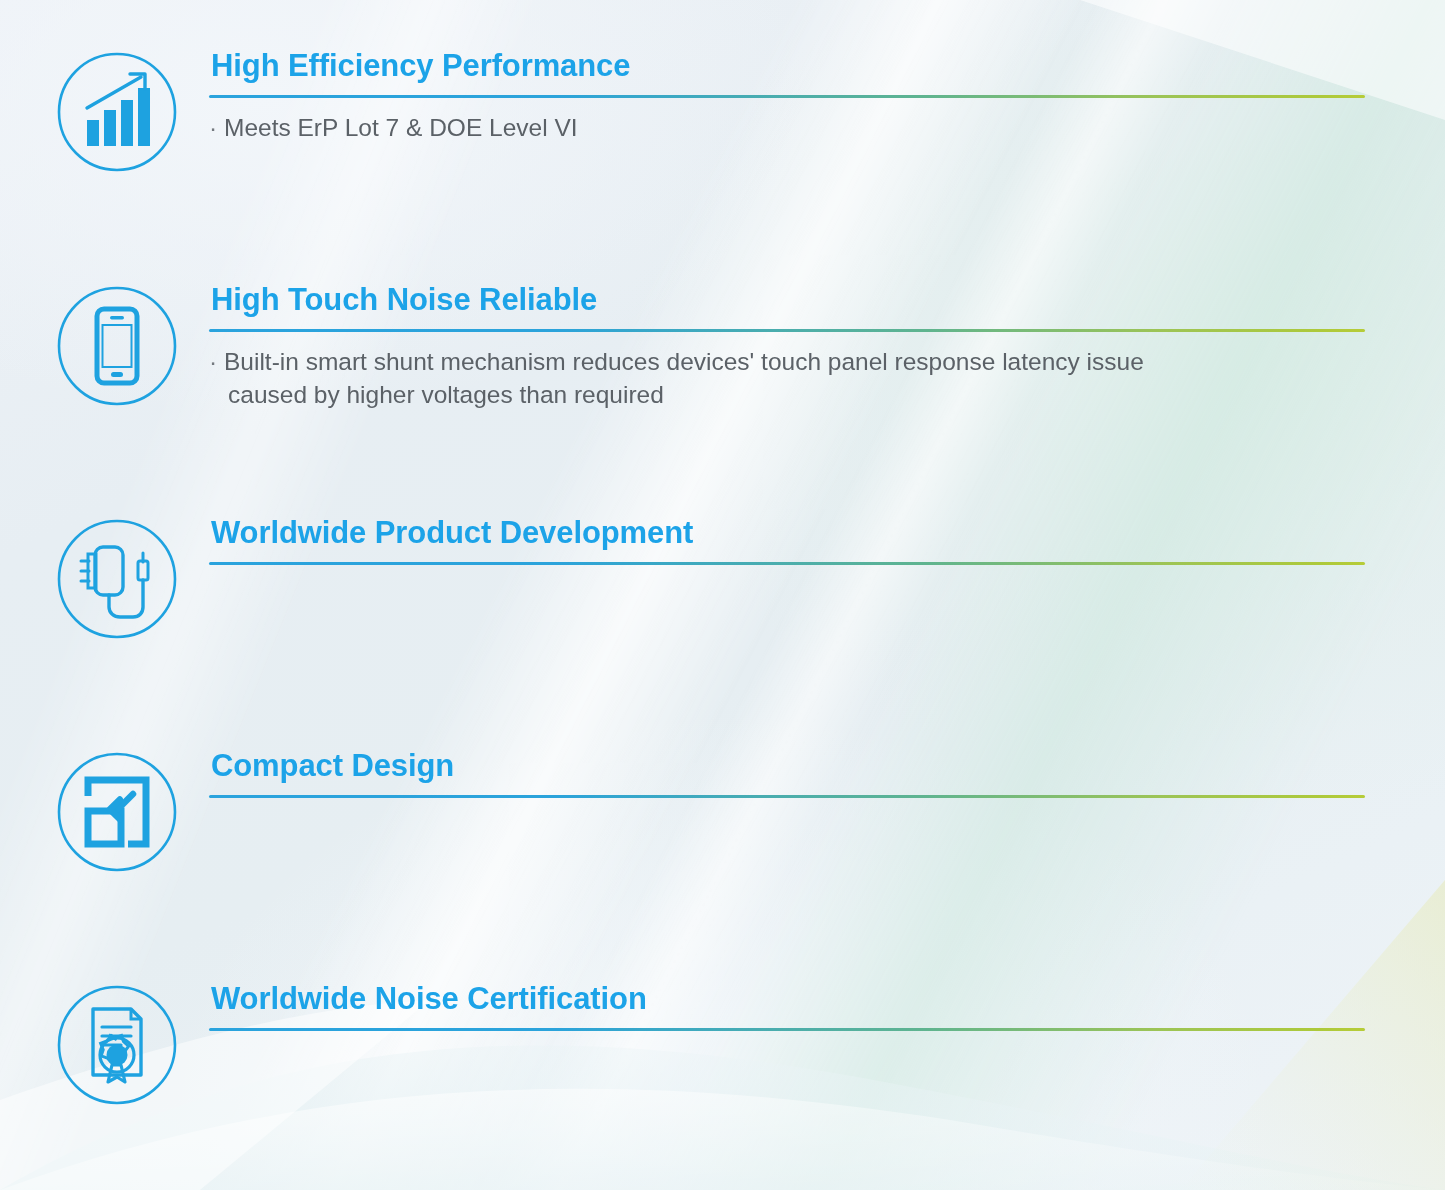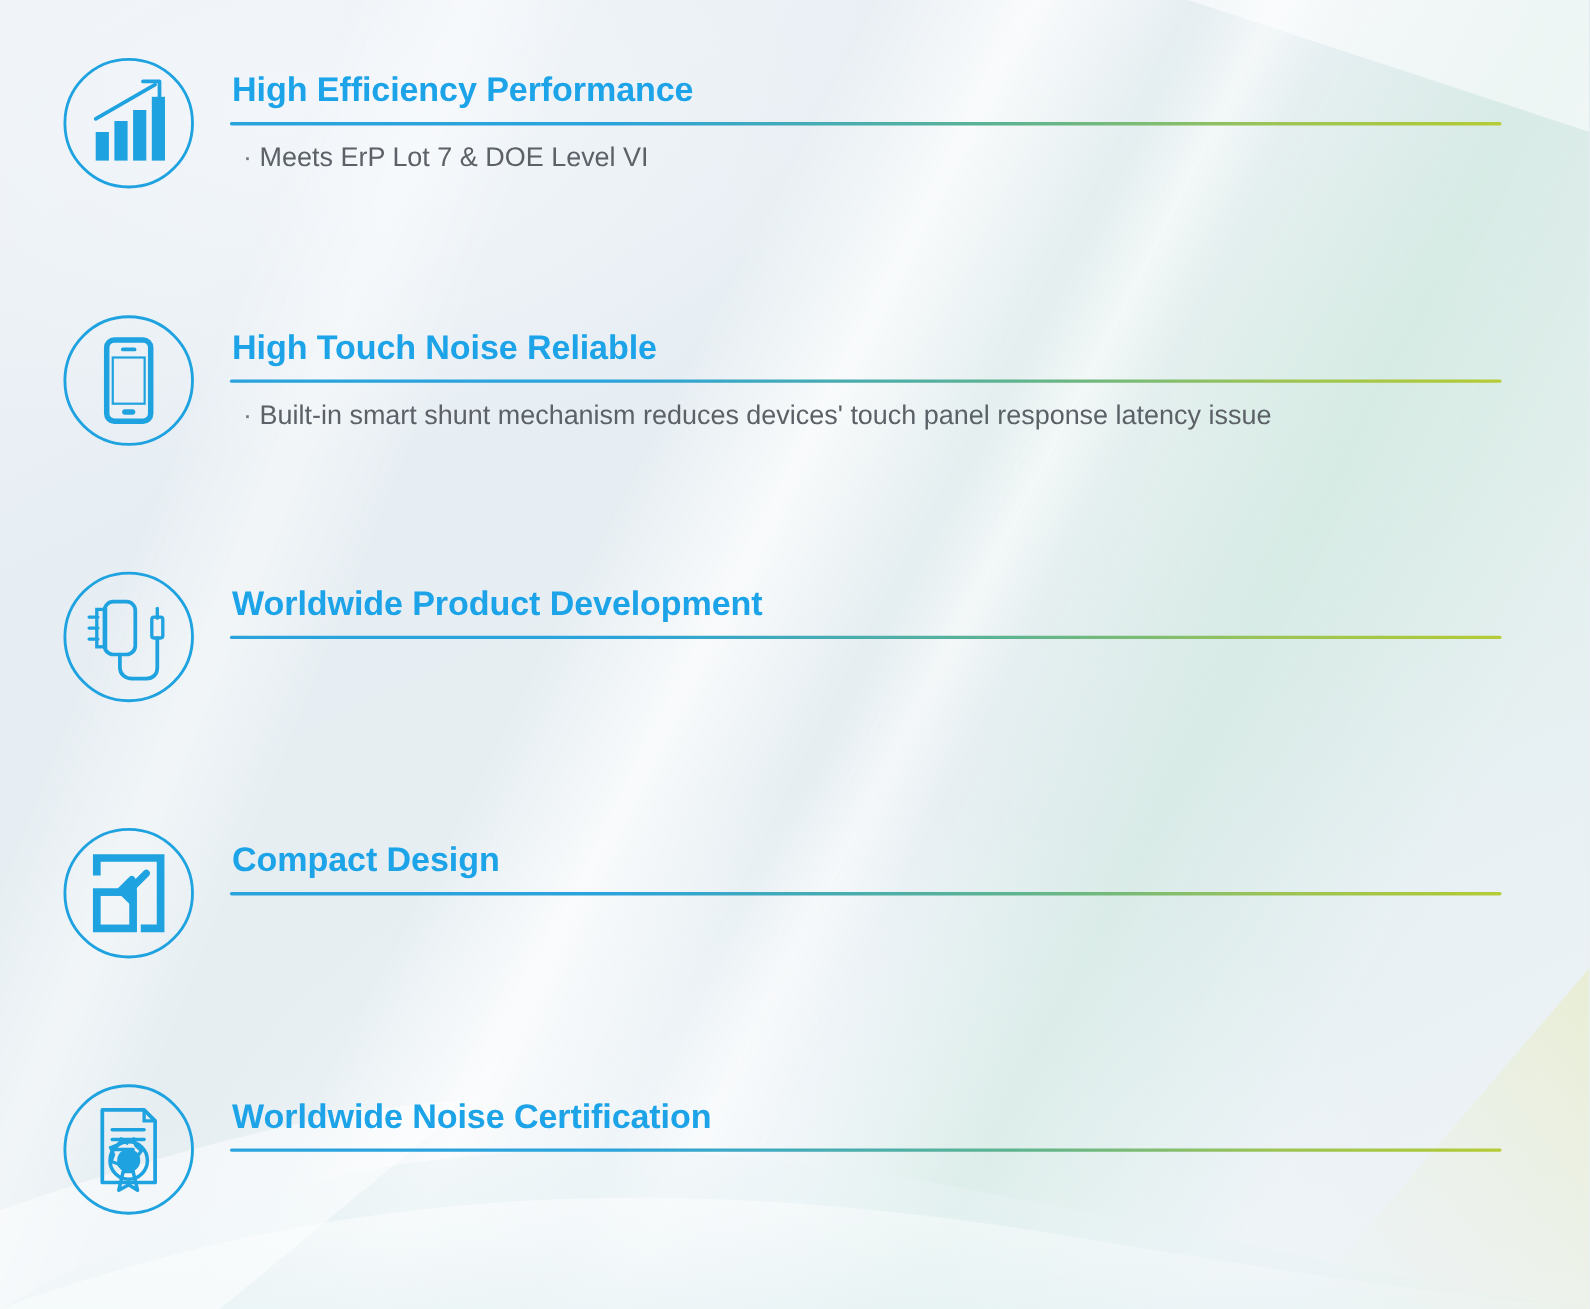--- a/index.html
+++ b/index.html
@@ -36,34 +36,34 @@
   #bg svg{position:absolute;inset:0;width:1445px;height:1190px;}
 
   
   #sheet{position:relative;z-index:2;width:1445px;height:1190px;}
   .feature{position:absolute;left:0;width:1445px;}
   .icon-wrap{
     position:absolute;left:55px;top:0;width:124px;height:124px;
     display:flex;align-items:center;justify-content:center;
   }
   .icon-wrap svg{display:block;}
-  .body-col{position:absolute;left:209px;right:0;top:16px;}
+  .body-col{position:absolute;left:209px;right:0;top:0;}
   .f-title{
     color:#1ca3e8;font-size:31px;font-weight:bold;
     letter-spacing:-.1px;line-height:1.05;
     margin:0 0 0 2px;white-space:nowrap;
   }
   .rule{
     height:3px;margin-top:12px;width:1156px;border-radius:2px;
     background:linear-gradient(90deg,#2aa3dd 0%,#2ba3db 30%,#5fb48f 62%,#9cc456 82%,#adc93b 96%,#b6cc38 100%);
   }
   .lines{margin-top:13px;}
   .bullet{
     color:#5b6167;font-size:24.5px;line-height:1.36;
-    margin:12px;white-space:pre-wrap;
+    margin:0;white-space:pre-wrap;
     text-indent:0;
   }
   .bullet .dot{color:#74797f;}
   .bullet.wrapped{max-width:1180px;white-space:normal;}
   .bullet .cont{display:block;padding-left:19px;}
 </style>
 </head>
 <body>
 
 <div id="bg">
@@ -125,21 +125,21 @@
         <rect x="42" y="25" width="40" height="74" rx="7" ry="7" fill="none" stroke="#1ea2e0" stroke-width="5"></rect>
         <rect x="55" y="32" width="14" height="3.4" rx="1.7" fill="#1ea2e0"></rect>
         <rect x="56" y="88" width="12" height="5" rx="2.5" fill="#1ea2e0"></rect>
         <rect x="47.5" y="41" width="29" height="42" fill="none" stroke="#1ea2e0" stroke-width="2"></rect>
       </svg>
     </div>
     <div class="body-col">
       <h2 class="f-title">High Touch Noise Reliable</h2>
       <div class="rule"></div>
       <div class="lines">
-        <p class="bullet wrapped"><span class="dot">·</span> <span>Built-in smart shunt mechanism reduces devices' touch panel response latency issue</span></p>
+        <p class="bullet wrapped"><span class="dot">·</span> <span>Built-in smart shunt mechanism reduces devices' touch panel response latency issue</span><span class="cont">caused by higher voltages than required</span></p>
       </div>
     </div>
   </section>
 
   <section class="feature" style="top:517px;">
     <div class="icon-wrap">
       <svg width="124" height="124" viewBox="0 0 124 124">
         <ellipse cx="62" cy="62" rx="58" ry="58" fill="none" stroke="#1ea2e0" stroke-width="2.6"></ellipse>
         <rect x="40" y="30" width="28" height="48" rx="8" ry="8" fill="none" stroke="#1ea2e0" stroke-width="3.4"></rect>
         <rect x="33" y="37" width="8" height="34" fill="none" stroke="#1ea2e0" stroke-width="3"></rect>

